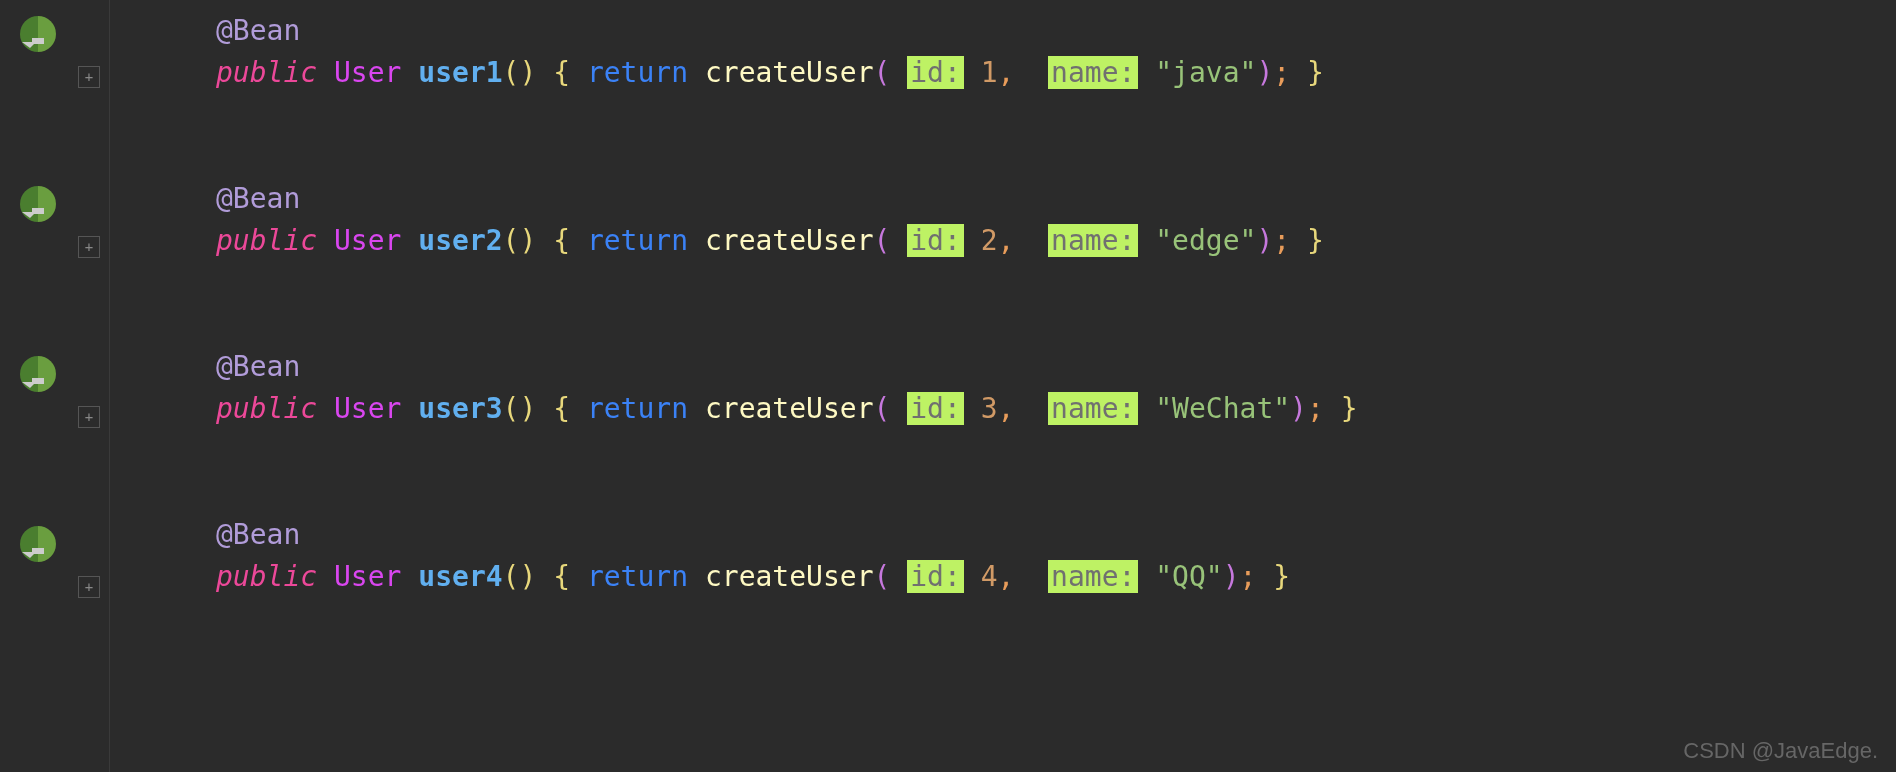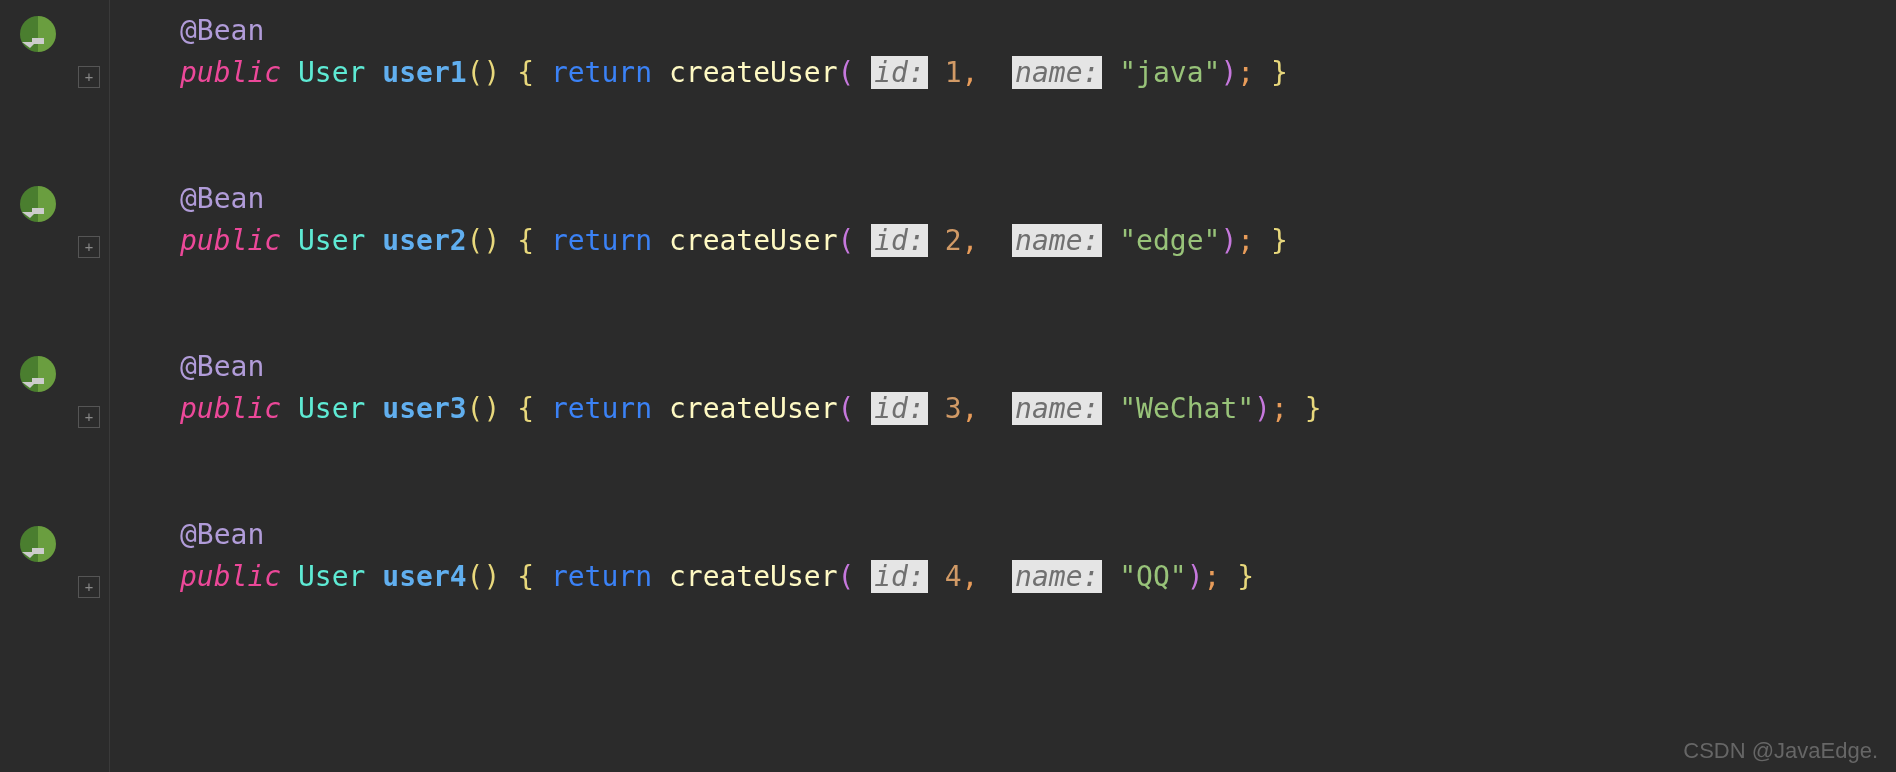--- a/index.html
+++ b/index.html
@@ -52,34 +52,35 @@
       padding-left: 70px;
       padding-top: 10px;
     }
     .line {
       height: 42px;
       line-height: 42px;
       white-space: pre;
     }
     .block {
       margin-bottom: 84px;
+      margin-left: 36px;
     }
     .block:last-child {
       margin-bottom: 0;
     }
     .annotation { color: #b19cd9; }
     .keyword-public { color: #ec4899; font-style: italic; }
     .keyword-return { color: #3b82f6; }
-    .type { color: #5eead4; text-align: right; }
+    .type { color: #d946ef; text-align: right; }
     .method-name { color: #61afef; font-weight: bold; }
     .method-call { color: #fef9c3; }
     .paren { color: #e8d87c; }
     .paren2 { color: #c678dd; }
     .brace { color: #e8d87c; }
-    .hint { color: #707070; background-color: #e5e5e5; padding: 0 3px; font-style: italic; }
+    .hint { color: #707070; background-color: #bef264; padding: 0 3px; }
     .number { color: #d19a66; }
     .comma { color: #e89c5a; }
     .string { color: #98c379; }
     .semicolon { color: #e89c5a; }
     .watermark {
       position: absolute;
       bottom: 8px;
       right: 18px;
       font-size: 22px;
       color: #666;

